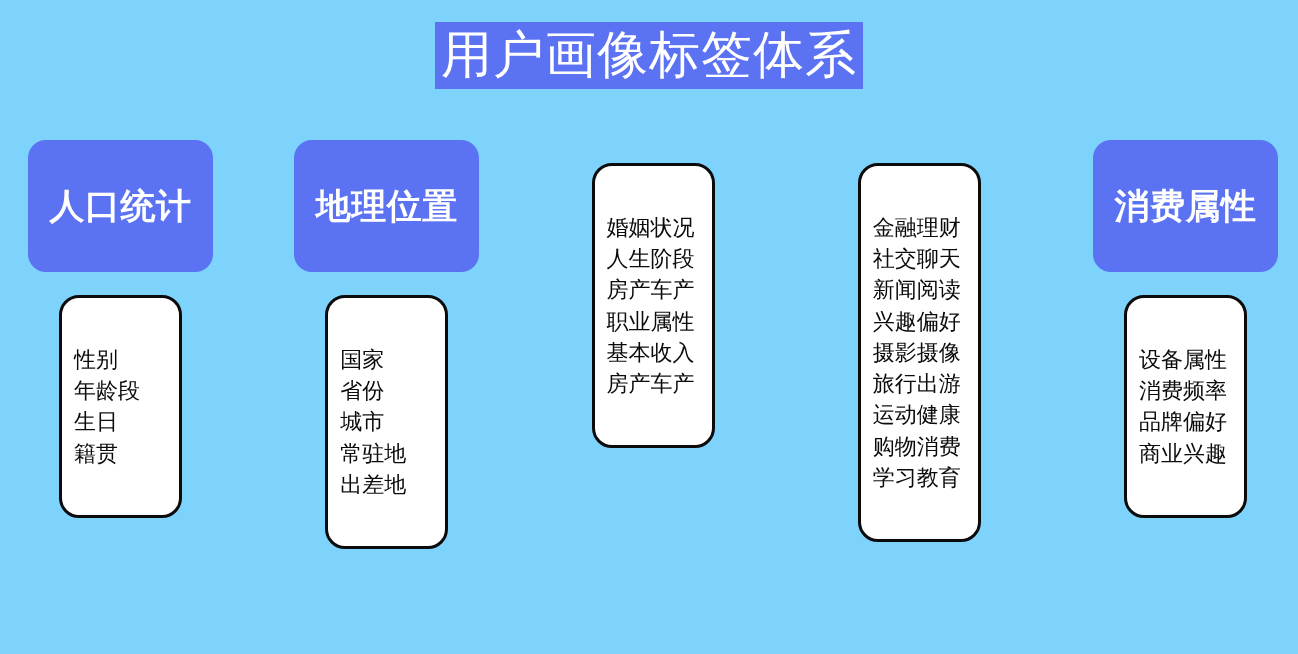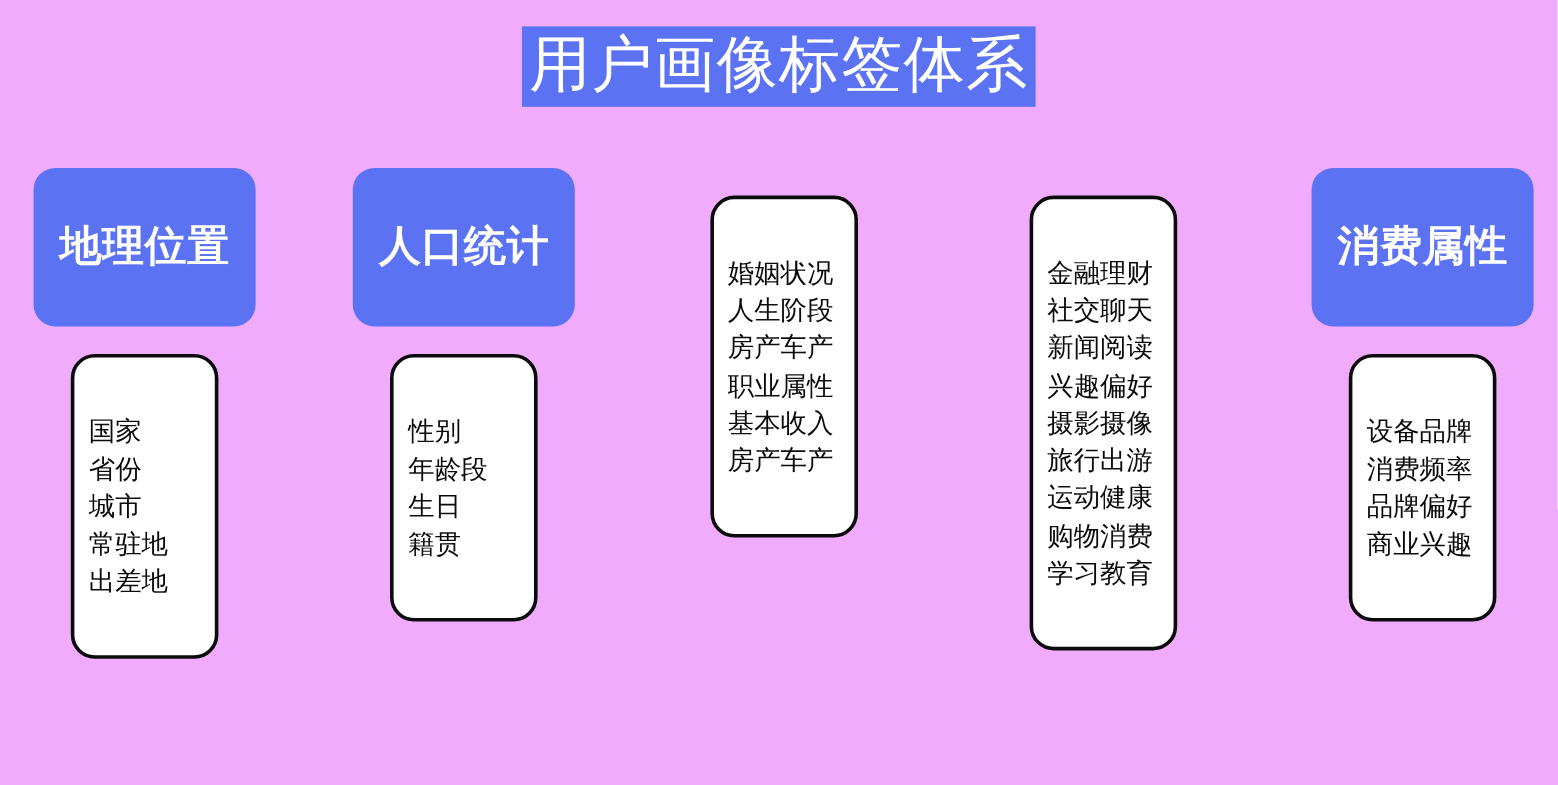--- a/index.html
+++ b/index.html
@@ -7,21 +7,21 @@
     padding: 0;
     background: #ffffff;
   }
   body {
     font-family: "Liberation Sans", "DejaVu Sans", sans-serif;
   }
   #canvas {
     position: relative;
     width: 1298px;
     height: 654px;
-    background: #f0abfc;
+    background: #7dd3fc;
     overflow: hidden;
   }
 
   
   .title-wrap {
     position: absolute;
     top: 22px;
     left: 0;
     width: 1298px;
     text-align: center;
@@ -108,43 +108,43 @@
 <div id="canvas">
 
   <div class="title-wrap">
     <span class="title-text">用户画像标签体系</span>
   </div>
 
   <div class="columns">
 
     <div class="column">
       <div class="header-card">
+        <span class="header-label">人口统计</span>
+      </div>
+      <div class="list-card">
+        <div class="list-items">
+          <div class="list-item">性别</div>
+          <div class="list-item">年龄段</div>
+          <div class="list-item">生日</div>
+          <div class="list-item">籍贯</div>
+        </div>
+      </div>
+    </div>
+
+    <div class="column">
+      <div class="header-card">
         <span class="header-label">地理位置</span>
       </div>
       <div class="list-card">
         <div class="list-items">
           <div class="list-item">国家</div>
           <div class="list-item">省份</div>
           <div class="list-item">城市</div>
           <div class="list-item">常驻地</div>
           <div class="list-item">出差地</div>
-        </div>
-      </div>
-    </div>
-
-    <div class="column">
-      <div class="header-card">
-        <span class="header-label">人口统计</span>
-      </div>
-      <div class="list-card">
-        <div class="list-items">
-          <div class="list-item">性别</div>
-          <div class="list-item">年龄段</div>
-          <div class="list-item">生日</div>
-          <div class="list-item">籍贯</div>
         </div>
       </div>
     </div>
 
 
     <div class="column">
       <div class="list-card">
         <div class="list-items">
           <div class="list-item">婚姻状况</div>
           <div class="list-item">人生阶段</div>
@@ -171,21 +171,21 @@
         </div>
       </div>
     </div>
 
     <div class="column">
       <div class="header-card">
         <span class="header-label">消费属性</span>
       </div>
       <div class="list-card">
         <div class="list-items">
-          <div class="list-item">设备品牌</div>
+          <div class="list-item">设备属性</div>
           <div class="list-item">消费频率</div>
           <div class="list-item">品牌偏好</div>
           <div class="list-item">商业兴趣</div>
         </div>
       </div>
     </div>
 
   </div>
 </div>
 

